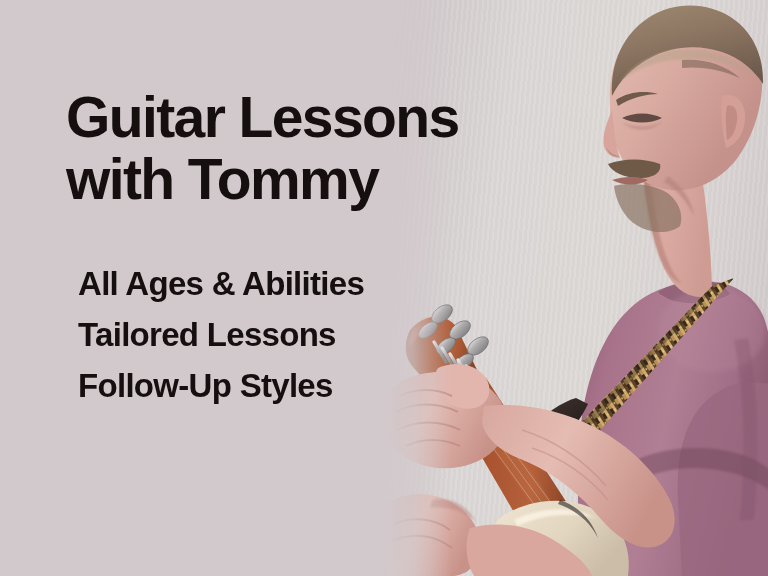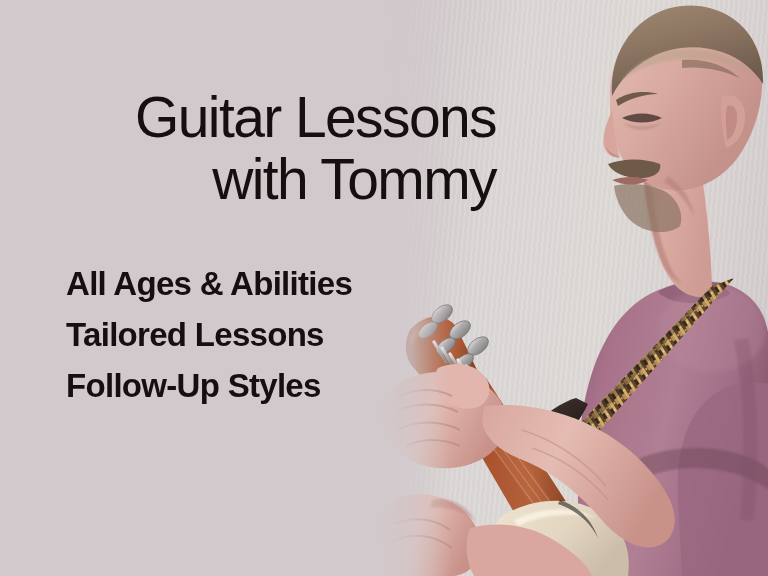--- a/index.html
+++ b/index.html
@@ -83,30 +83,29 @@
     z-index: 60;
   }
   .headline {
     margin: 0;
     position: absolute;
     top: 86px;
     left: 0;
     width: 430px;
     font-size: 57px;
     line-height: 62px;
-    font-weight: 400;
+    font-weight: 700;
     letter-spacing: -1.6px;
     color: #15100f;
     white-space: pre-line;
-    text-align: right;
   }
   .bullets {
     position: absolute;
     top: 258px;
-    left: 0;
+    left: 12px;
     margin: 0;
     padding: 0;
     list-style: none;
   }
   .bullets li {
     font-size: 33px;
     line-height: 51px;
     font-weight: 700;
     letter-spacing: -0.7px;
     color: #15100f;

